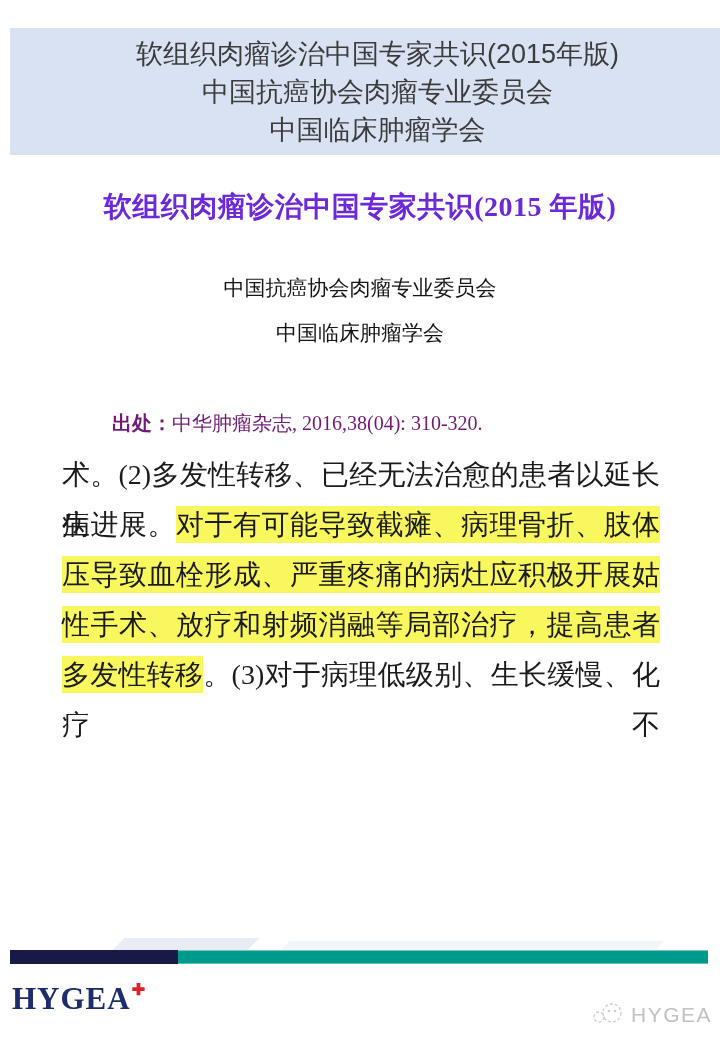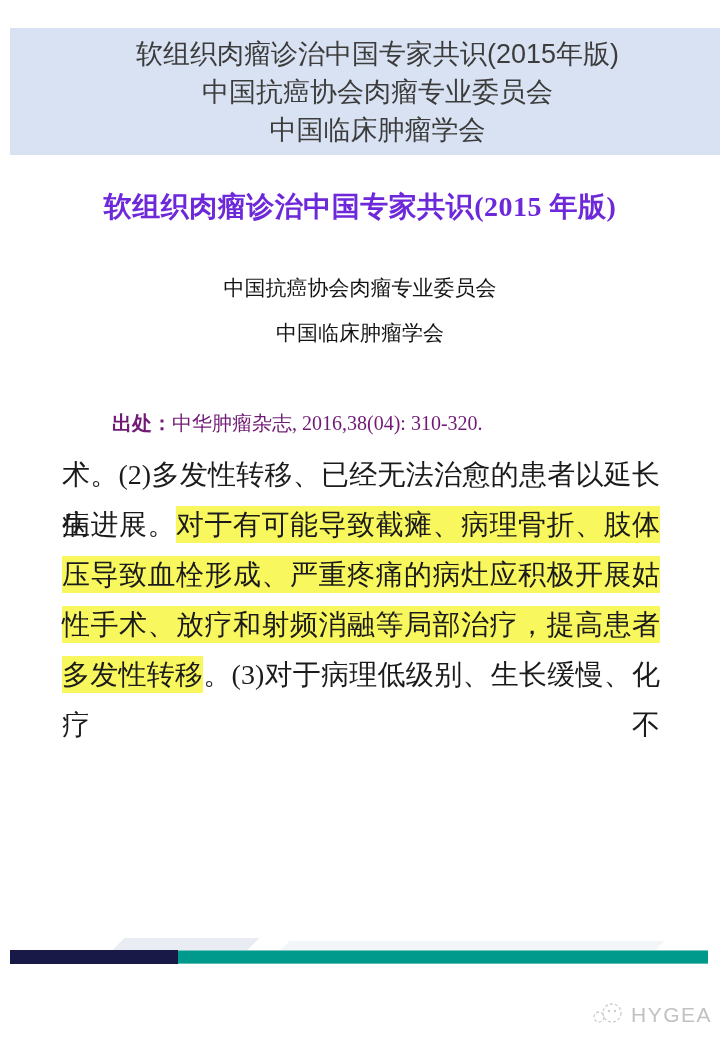--- a/index.html
+++ b/index.html
@@ -139,20 +139,23 @@
       <div class="body-line"><span class="hl">压导致血栓形成、严重疼痛的病灶应积极开展姑息</span></div>
       <div class="body-line"><span class="hl">性手术、放疗和射频消融等局部治疗，提高患者的</span></div>
       <div class="body-line"><span class="hl">多发性转移</span><span>。(3)对于病理低级别、生长缓慢、化疗不</span></div>
     </div>
 
   <div class="swoosh s1"></div>
   <div class="swoosh s2"></div>
   <div class="bar-navy"></div>
   <div class="bar-teal"></div>
 
+  <div class="logo">
+    <span>HYGEA</span><span class="cross">✚</span>
+  </div>
 
   <div class="watermark">
     <svg class="wm-icon" width="36" height="30" viewBox="0 0 36 30">
       <g fill="none" stroke="#cdcdcd" stroke-width="1.3" stroke-dasharray="3 2">
         <circle cx="22" cy="13" r="9"></circle>
         <circle cx="9" cy="17" r="5"></circle>
       </g>
       <g fill="#cdcdcd">
         <circle cx="19" cy="11" r="1.2"></circle>
         <circle cx="25" cy="11" r="1.2"></circle>

